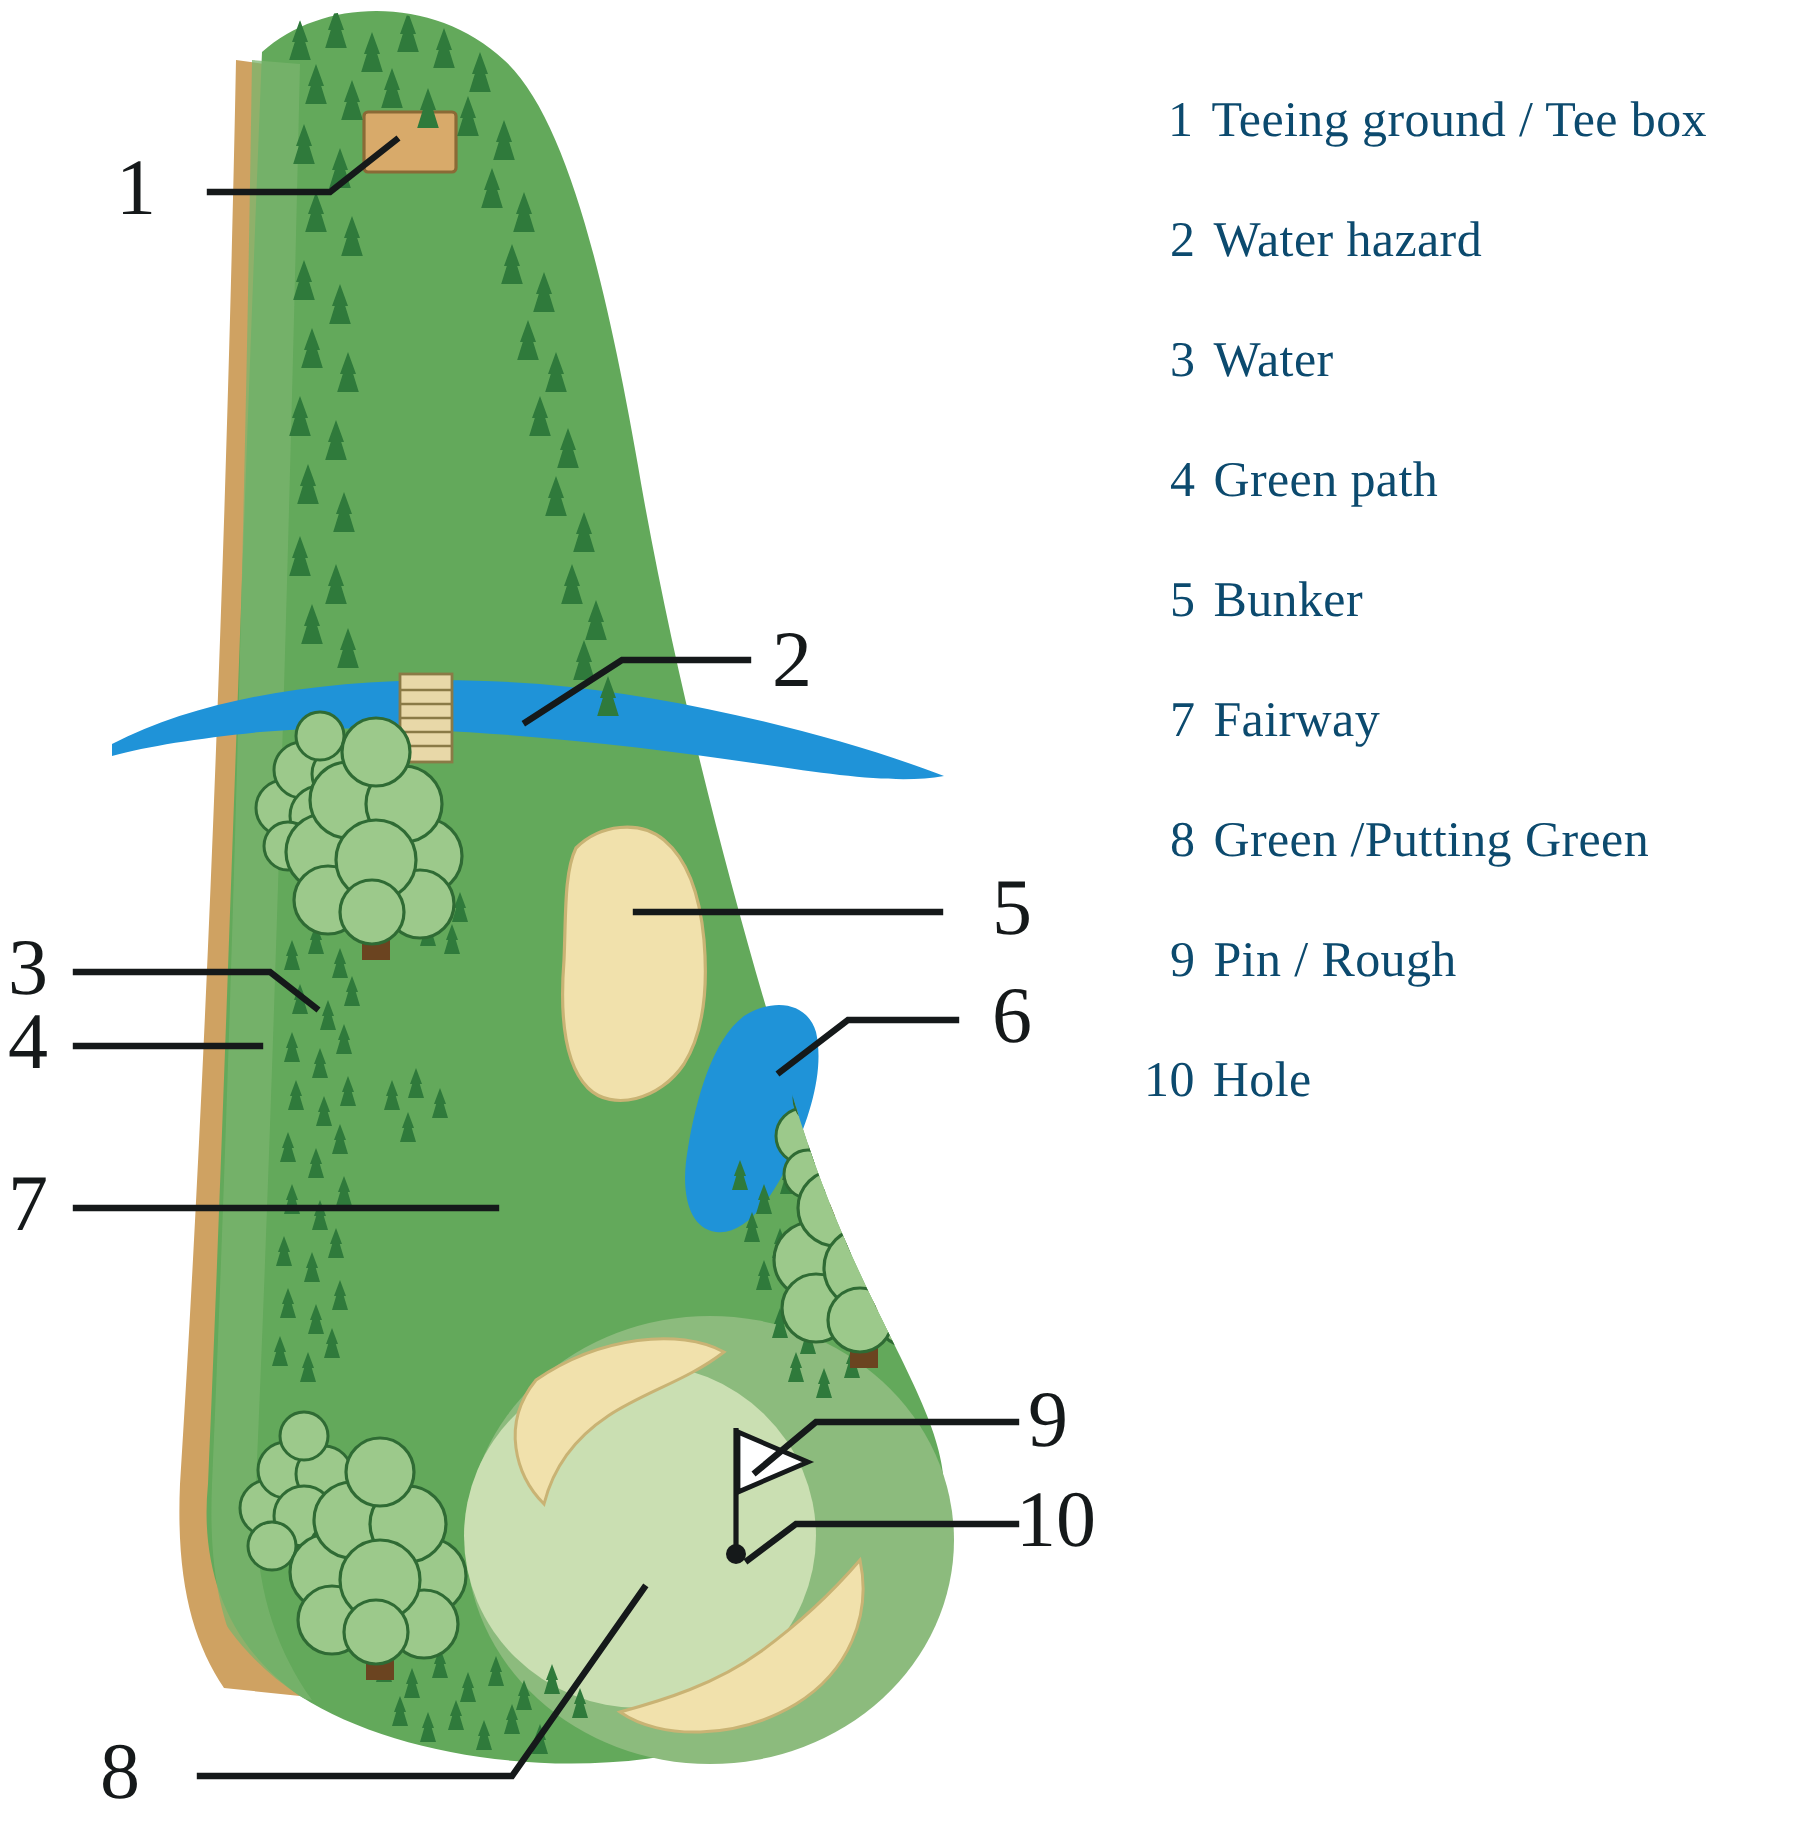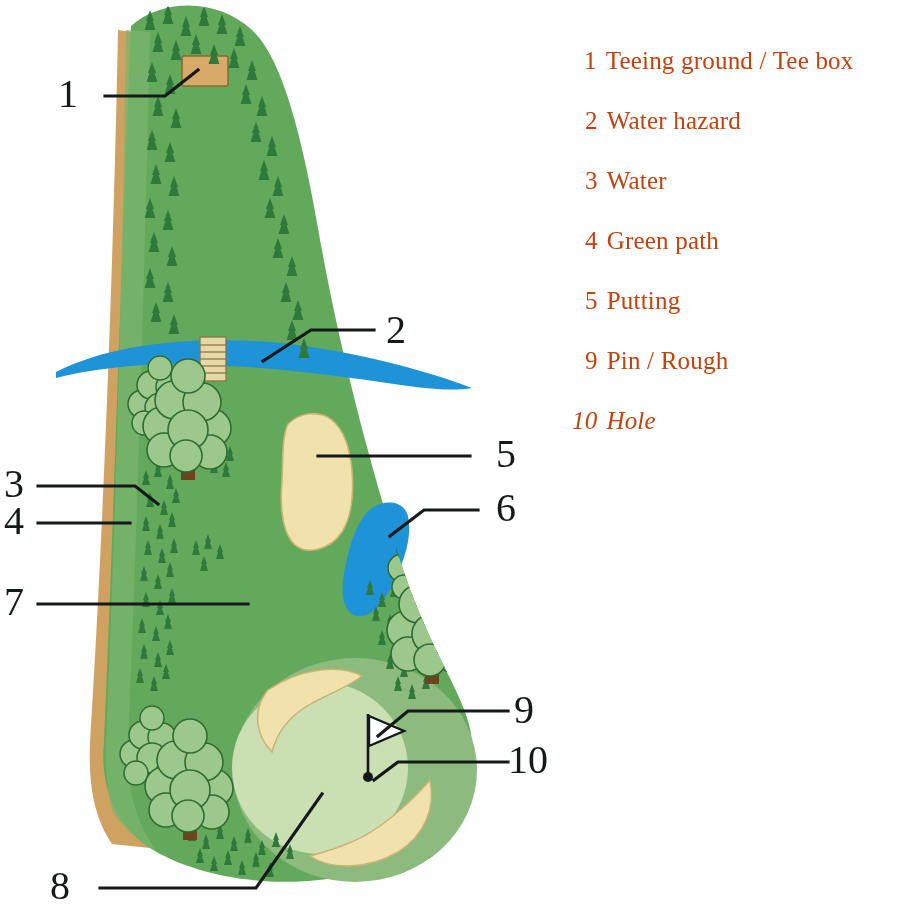--- a/index.html
+++ b/index.html
@@ -22,30 +22,30 @@
   
   #legend{
     position:absolute;
     left:566px; top:48px;
     width:334px;
     }
   .legend-row{
     display:block;
     font-family:"Liberation Serif", serif;
     font-size:25px;
-    color:#c2410c;
+    color:#0c4a6e;
     line-height:1.0;
     margin-bottom:35px;
     white-space:nowrap;
     letter-spacing:0.2px;
   }
   .legend-row .num{margin-right:9px;}
   .legend-row.indent0{padding-left:18px;}
   .legend-row.indent1{padding-left:19px;}
-  .legend-row.indent2{padding-left:6px;font-style:italic;}
+  .legend-row.indent2{padding-left:6px;}
 
   
   .callout-num{
     position:absolute;
     font-family:"Liberation Serif", serif;
     font-size:40px;
     color:#15191a;
     line-height:1;
   }
 </style>
@@ -383,21 +383,27 @@
     <div class="legend-row indent1">
       <span class="num">2</span><span>Water hazard</span>
     </div>
     <div class="legend-row indent1">
       <span class="num">3</span><span>Water</span>
     </div>
     <div class="legend-row indent1">
       <span class="num">4</span><span>Green path</span>
     </div>
     <div class="legend-row indent1">
-      <span class="num">5</span><span>Putting</span>
+      <span class="num">5</span><span>Bunker</span>
+    </div>
+    <div class="legend-row indent1">
+      <span class="num">7</span><span>Fairway</span>
+    </div>
+    <div class="legend-row indent1">
+      <span class="num">8</span><span>Green /Putting Green</span>
     </div>
     <div class="legend-row indent1">
       <span class="num">9</span><span>Pin / Rough</span>
     </div>
     <div class="legend-row indent2">
       <span class="num">10</span><span>Hole</span>
     </div>
   </div>
 
 </div>

